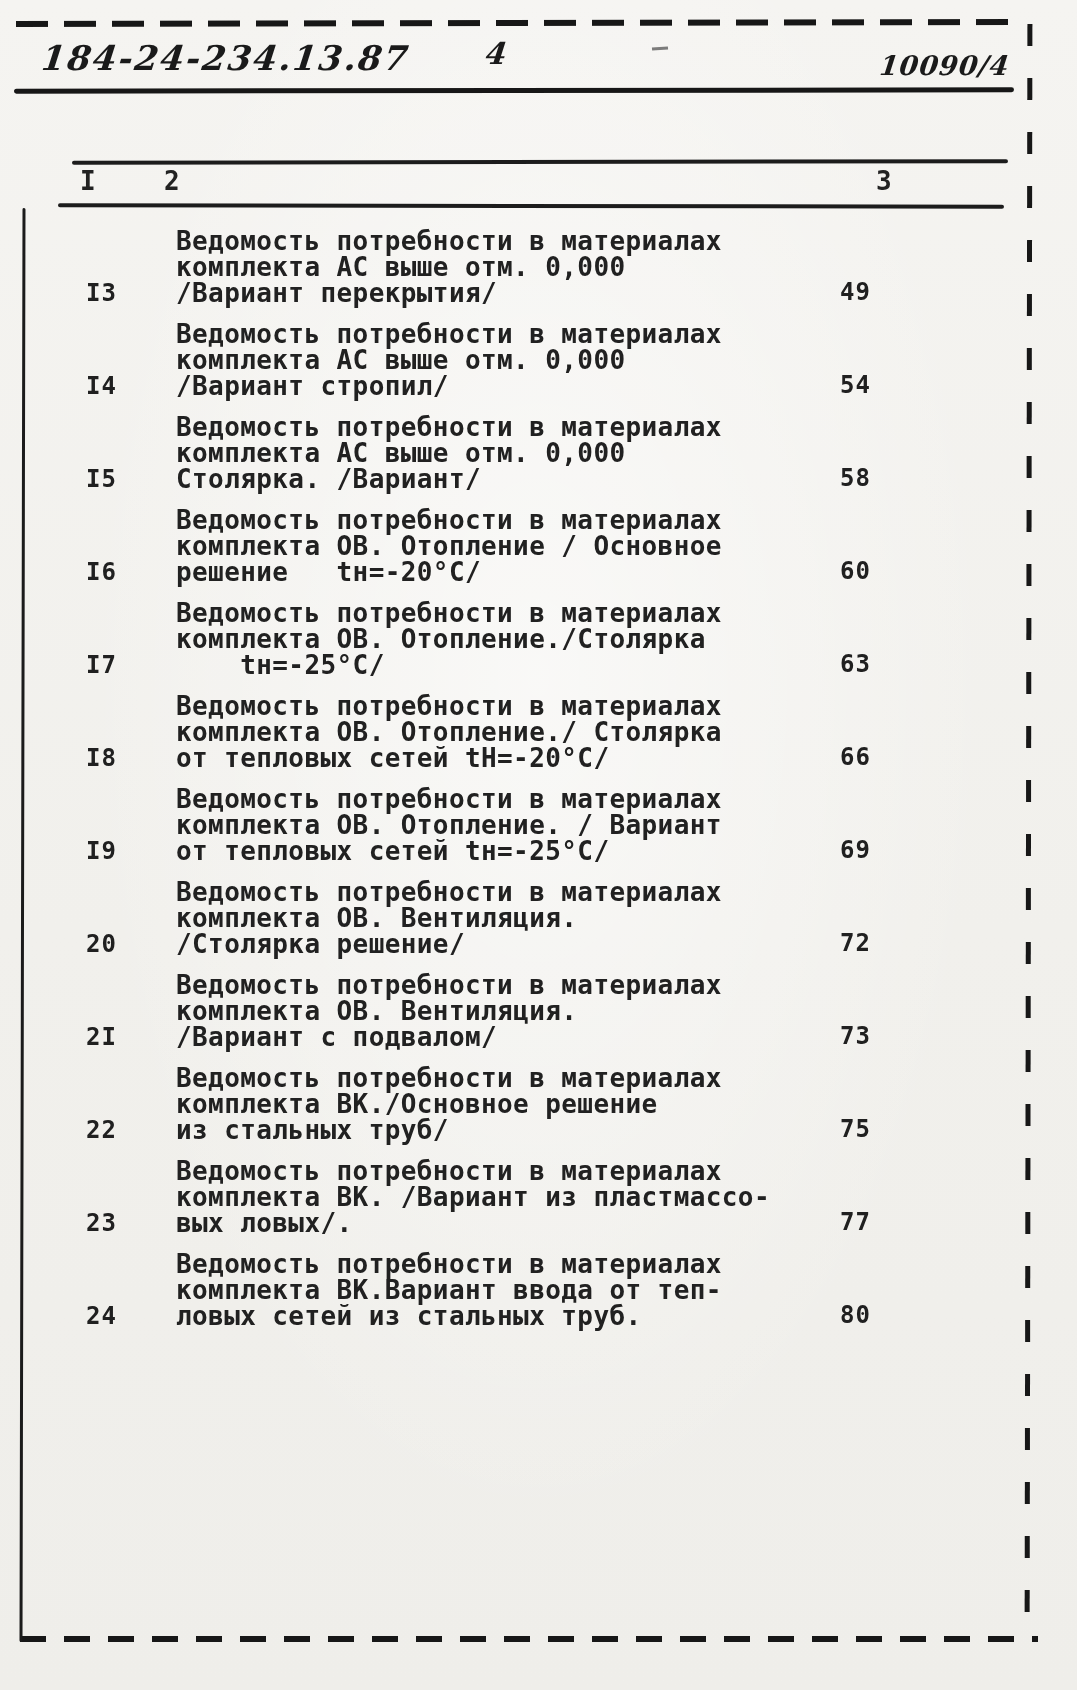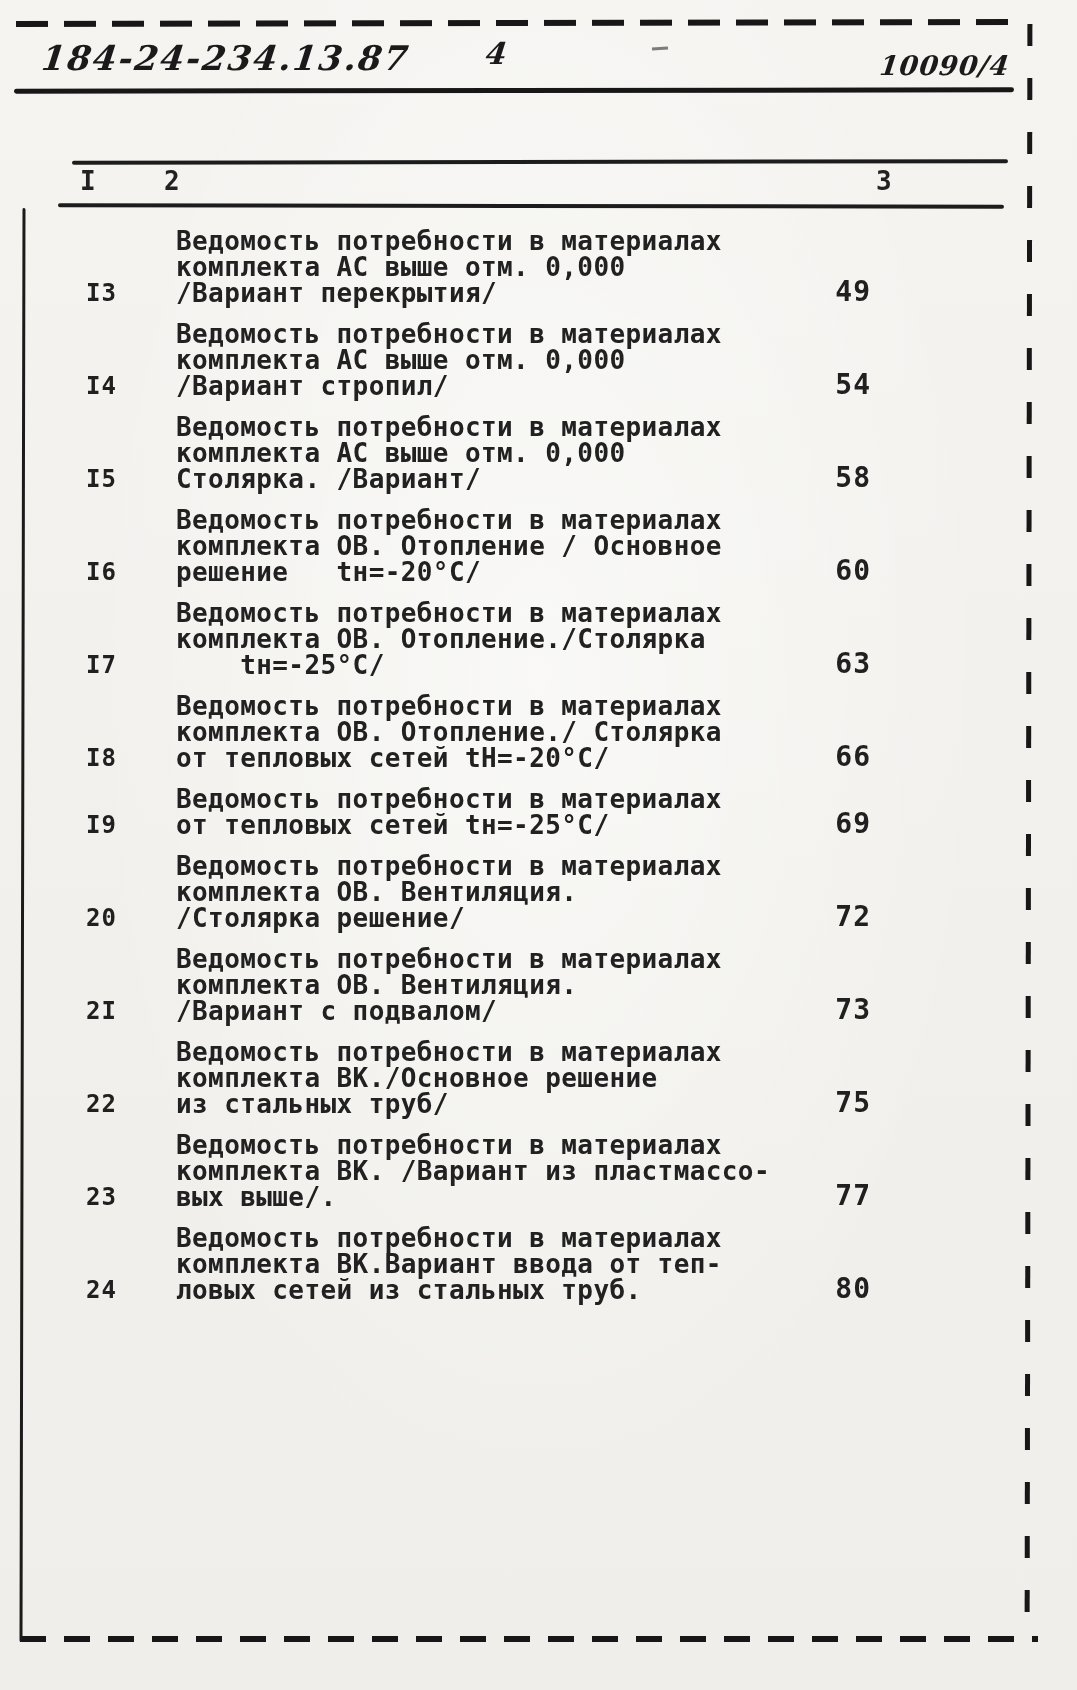--- a/index.html
+++ b/index.html
@@ -91,21 +91,21 @@
   .cell-text{
     width:600px;flex:0 0 600px;
     font-size:26px;font-weight:bold;line-height:26px;
     color:#212121;letter-spacing:0.4px;
   }
   .tline{white-space:pre;}
   .cell-page{
     width:95px;flex:0 0 95px;
     align-self:flex-end;
     text-align:right;
-    font-size:28px;font-weight:bold;line-height:26px;
+    font-size:24px;font-weight:bold;line-height:26px;
     color:#202020;letter-spacing:1px;
     transform:translateY(-1px);
   }
 </style>
 </head>
 <body>
 
 <div class="page">
 
   <div class="border-top"></div>
@@ -183,20 +183,21 @@
           <div class="tline">комплекта ОВ. Отопление./ Столярка</div>
           <div class="tline">от тепловых сетей tН=-20°С/</div>
         </div>
     <div class="cell-page">66</div>
   </div>
 
   <div class="trow">
     <div class="cell-num">I9</div>
     <div class="cell-text">
           <div class="tline">Ведомость потребности в материалах</div>
+          <div class="tline">комплекта ОВ. Отопление. / Вариант</div>
           <div class="tline">от тепловых сетей tн=-25°С/</div>
         </div>
     <div class="cell-page">69</div>
   </div>
 
   <div class="trow">
     <div class="cell-num">20</div>
     <div class="cell-text">
           <div class="tline">Ведомость потребности в материалах</div>
           <div class="tline">комплекта ОВ. Вентиляция.</div>
@@ -223,21 +224,21 @@
           <div class="tline">из стальных труб/</div>
         </div>
     <div class="cell-page">75</div>
   </div>
 
   <div class="trow">
     <div class="cell-num">23</div>
     <div class="cell-text">
           <div class="tline">Ведомость потребности в материалах</div>
           <div class="tline">комплекта ВК. /Вариант из пластмассо-</div>
-          <div class="tline">вых выше/.</div>
+          <div class="tline">вых ловых/.</div>
         </div>
     <div class="cell-page">77</div>
   </div>
 
   <div class="trow">
     <div class="cell-num">24</div>
     <div class="cell-text">
           <div class="tline">Ведомость потребности в материалах</div>
           <div class="tline">комплекта ВК.Вариант ввода от теп-</div>
           <div class="tline">ловых сетей из стальных труб.</div>

